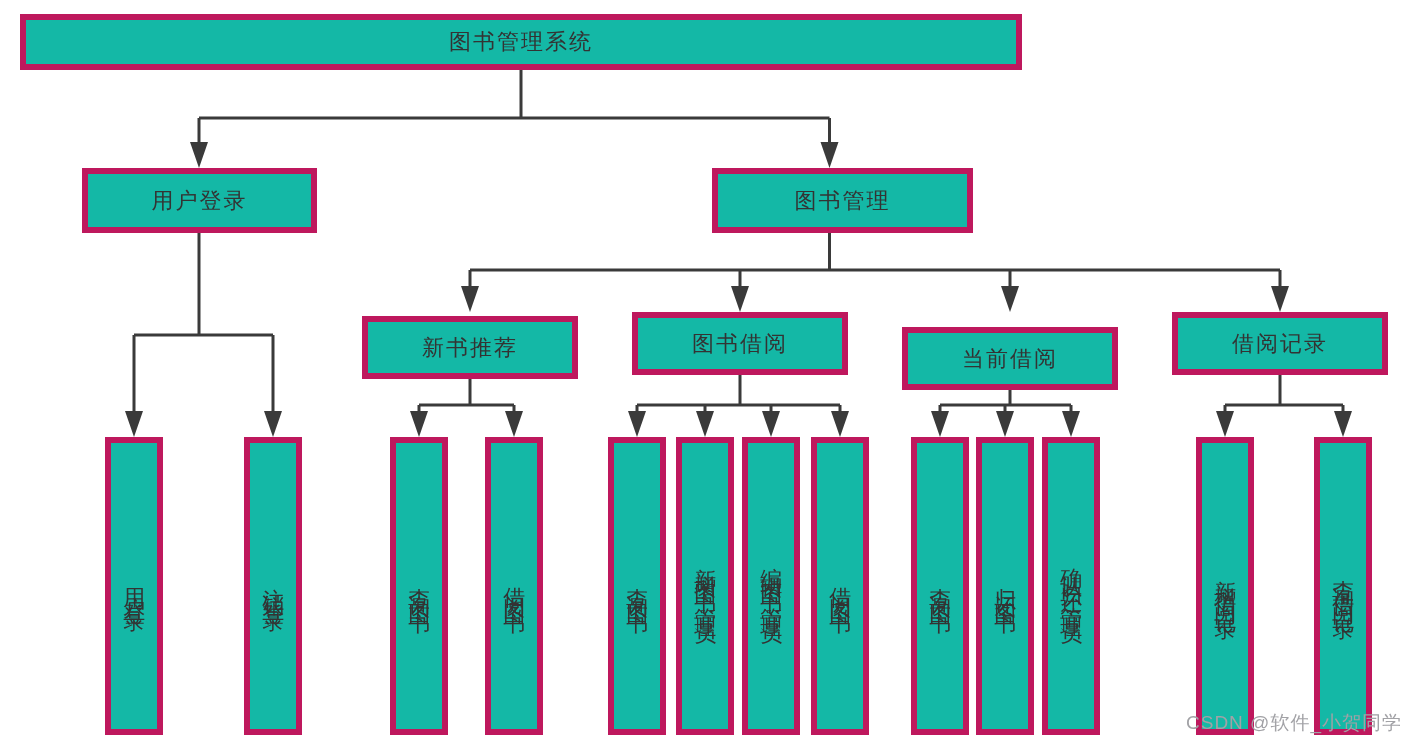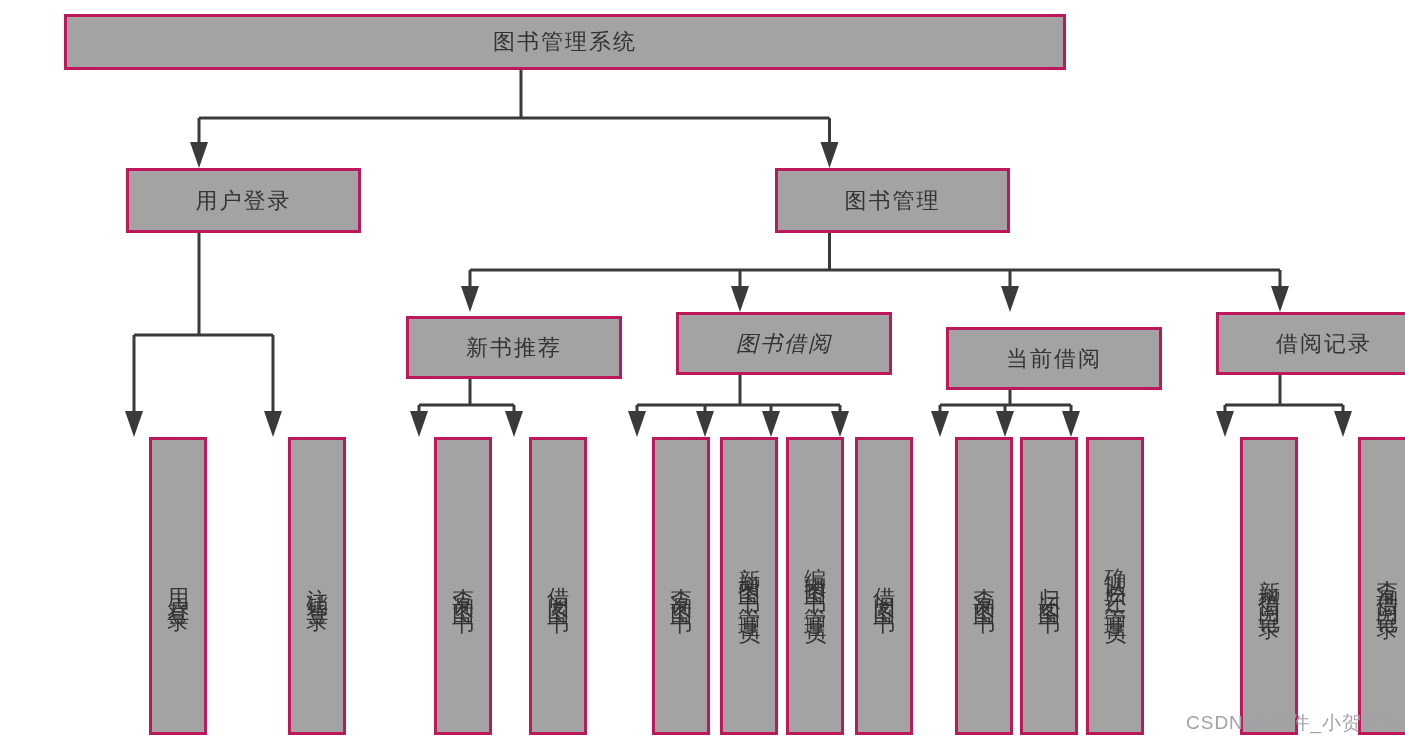--- a/index.html
+++ b/index.html
@@ -18,27 +18,26 @@
   #connectors {
     position: absolute;
     left: 0;
     top: 0;
     width: 1405px;
     height: 747px;
   }
   .node {
     position: absolute;
     box-sizing: border-box;
-    border: 3px solid #be185d;
-    background: #a3a3a3;
+    border: 6px solid #be185d;
+    background: #14b8a6;
     display: flex;
     align-items: center;
     justify-content: center;
     color: #333333;
-    margin-left: 44px;
   }
   .node .lbl {
     font-size: 22px;
     letter-spacing: 2px;
     color: #333333;
     white-space: nowrap;
   }
   .leaf .lbl {
     writing-mode: vertical-rl;
     text-orientation: mixed;
@@ -102,28 +101,28 @@
     </g>
   </svg>
 
   <div class="node" style="left:20px; top:14px; width:1002px; height:56px;">
     <span class="lbl">图书管理系统</span>
   </div>
 
   <div class="node" style="left:82px; top:168px; width:235px; height:65px;">
     <span class="lbl">用户登录</span>
   </div>
-  <div class="node" style="left:731px; top:168px; width:235px; height:65px;text-align:center;">
+  <div class="node" style="left:712px; top:168px; width:261px; height:65px;text-align:center;">
     <span class="lbl">图书管理</span>
   </div>
 
   <div class="node" style="left:362px; top:316px; width:216px; height:63px;">
     <span class="lbl">新书推荐</span>
   </div>
-  <div class="node" style="left:632px; top:312px; width:216px; height:63px;font-style:italic;">
+  <div class="node" style="left:632px; top:312px; width:216px; height:63px;">
     <span class="lbl">图书借阅</span>
   </div>
   <div class="node" style="left:902px; top:327px; width:216px; height:63px;">
     <span class="lbl">当前借阅</span>
   </div>
   <div class="node" style="left:1172px; top:312px; width:216px; height:63px;">
     <span class="lbl">借阅记录</span>
   </div>
 
   <div class="node leaf" style="left:105px; top:437px; width:58px; height:298px;">

